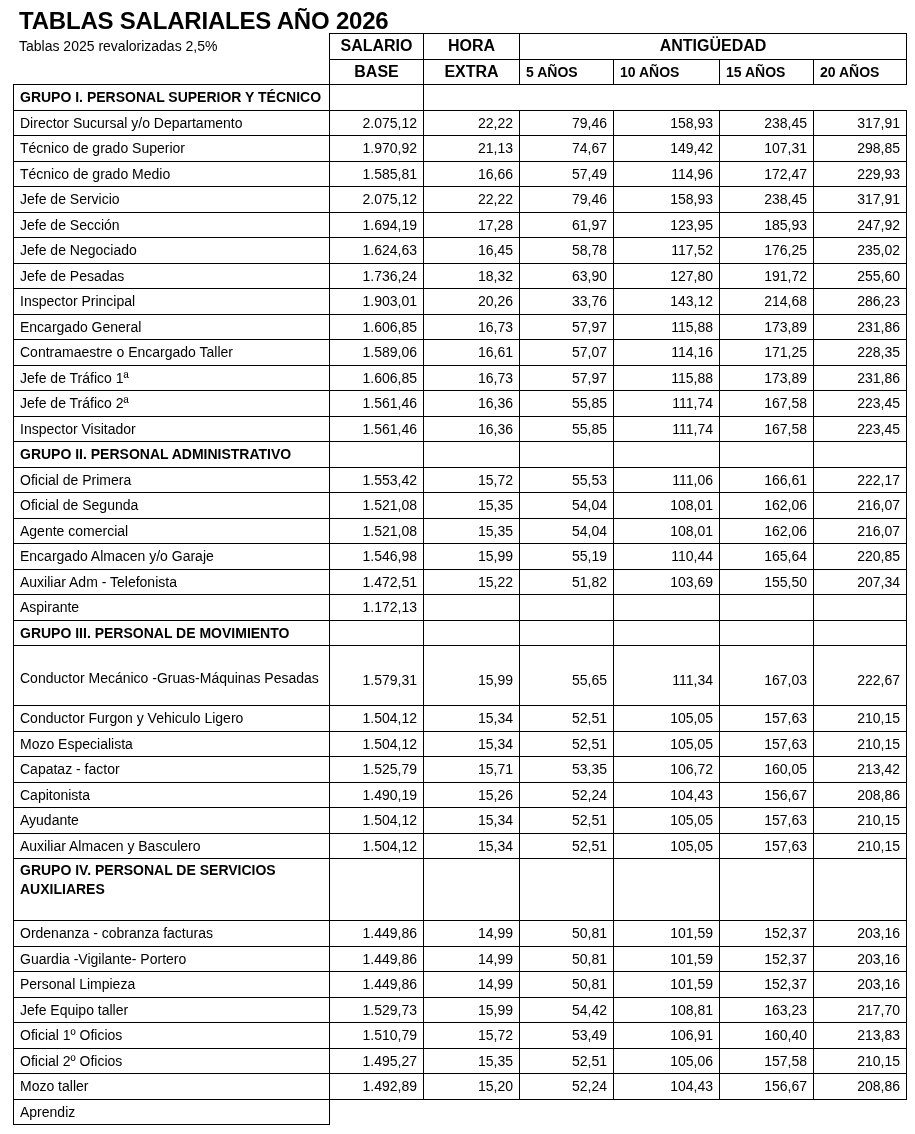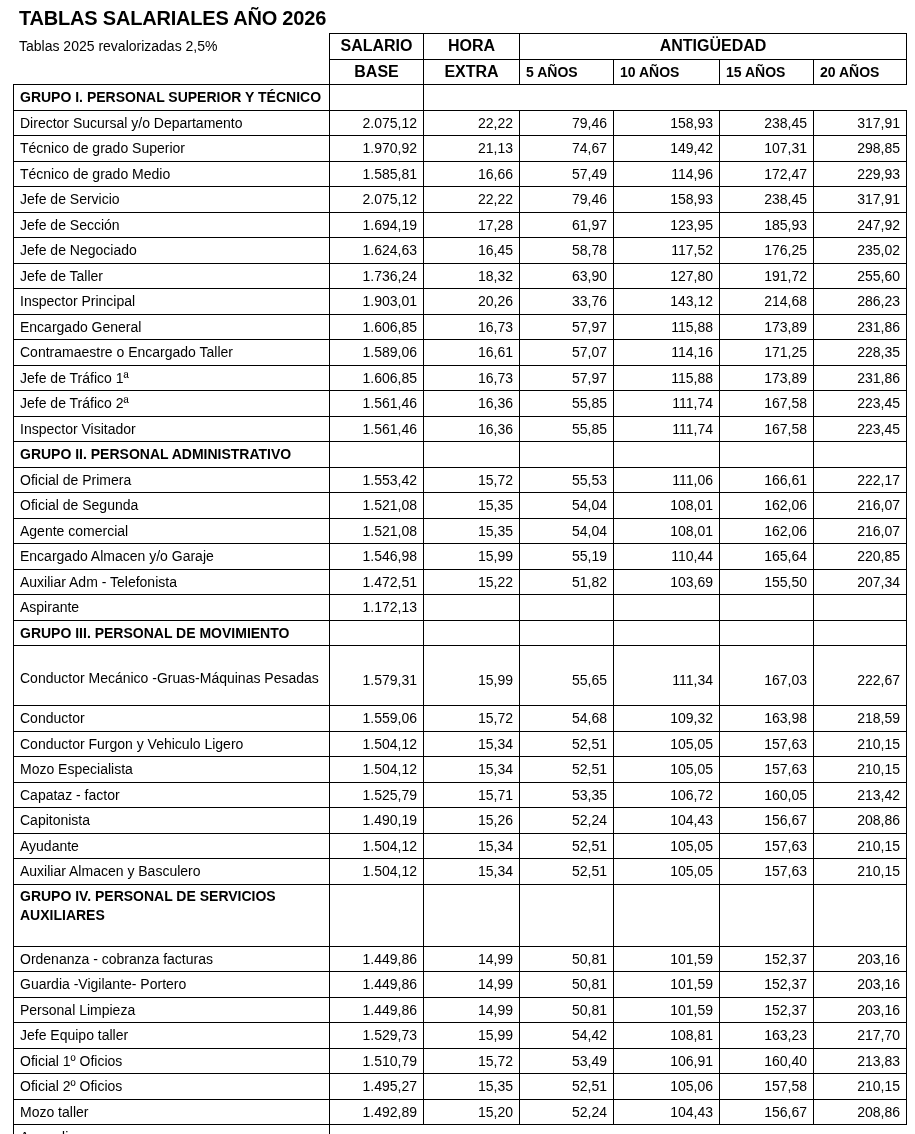--- a/index.html
+++ b/index.html
@@ -1,17 +1,17 @@
 <!DOCTYPE html>
 <html><head>
 <meta charset="utf-8">
 <style>
   html, body { margin: 0; padding: 0; background: #ffffff; }
   body { width: 915px; height: 1134px; position: relative; font-family: "Liberation Sans", sans-serif; color: #000; overflow: hidden; }
-  .title { position: absolute; left: 19px; top: 7px; font-size: 20px; font-weight: bold; letter-spacing: -0.2px; }
+  .title { position: absolute; left: 19px; top: 7px; font-size: 24px; font-weight: bold; letter-spacing: -0.2px; }
   .subtitle { position: absolute; left: 19px; top: 38px; font-size: 14px; }
   table.grid { position: absolute; left: 13px; top: 33px; border-collapse: collapse; table-layout: fixed; font-size: 14px; }
   table.grid td { height: 24.5px; padding: 0 6px; border: 1px solid #000; line-height: 16px; white-space: nowrap; overflow: hidden; }
   td.lbl { text-align: left; }
   td.num { text-align: right; }
   td.hdr { font-weight: bold; text-align: center; font-size: 16px; }
   td.hdr-left { font-weight: bold; text-align: left; font-size: 14px; }
   td.noborder { border: none !important; }
   tr.group td.lbl { font-weight: bold; }
   tr.tall td { height: 42px; vertical-align: bottom; padding-bottom: 17px; }
@@ -107,21 +107,21 @@
       <tr>
         <td class="lbl">Jefe de Negociado</td>
         <td class="num">1.624,63</td>
         <td class="num">16,45</td>
         <td class="num">58,78</td>
         <td class="num">117,52</td>
         <td class="num">176,25</td>
         <td class="num">235,02</td>
       </tr>
       <tr>
-        <td class="lbl">Jefe de Taller</td>
+        <td class="lbl">Jefe de Pesadas</td>
         <td class="num">1.736,24</td>
         <td class="num">18,32</td>
         <td class="num">63,90</td>
         <td class="num">127,80</td>
         <td class="num">191,72</td>
         <td class="num">255,60</td>
       </tr>
       <tr>
         <td class="lbl">Inspector Principal</td>
         <td class="num">1.903,01</td>
@@ -251,29 +251,20 @@
       <tr class="tall">
         <td class="lbl">Conductor Mecánico -Gruas-Máquinas Pesadas</td>
         <td class="num">1.579,31</td>
         <td class="num">15,99</td>
         <td class="num">55,65</td>
         <td class="num">111,34</td>
         <td class="num">167,03</td>
         <td class="num">222,67</td>
       </tr>
       <tr>
-        <td class="lbl">Conductor</td>
-        <td class="num">1.559,06</td>
-        <td class="num">15,72</td>
-        <td class="num">54,68</td>
-        <td class="num">109,32</td>
-        <td class="num">163,98</td>
-        <td class="num">218,59</td>
-      </tr>
-      <tr>
         <td class="lbl">Conductor Furgon y Vehiculo Ligero</td>
         <td class="num">1.504,12</td>
         <td class="num">15,34</td>
         <td class="num">52,51</td>
         <td class="num">105,05</td>
         <td class="num">157,63</td>
         <td class="num">210,15</td>
       </tr>
       <tr>
         <td class="lbl">Mozo Especialista</td>

